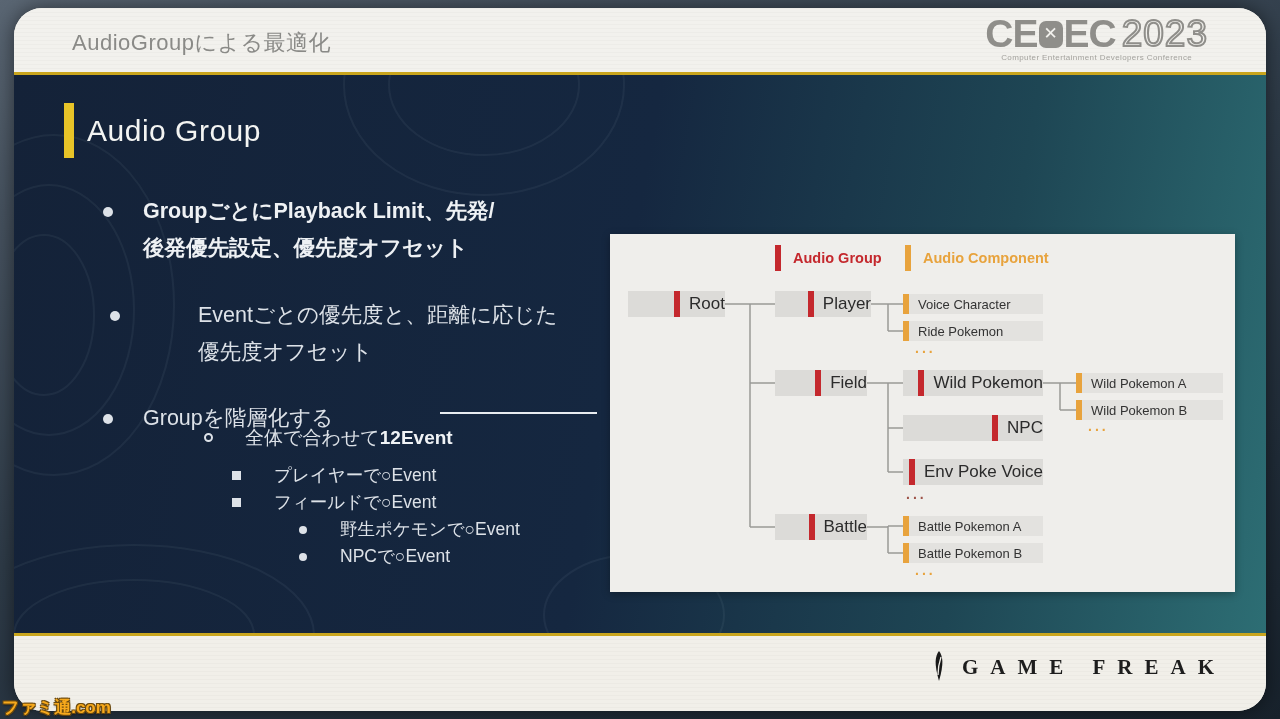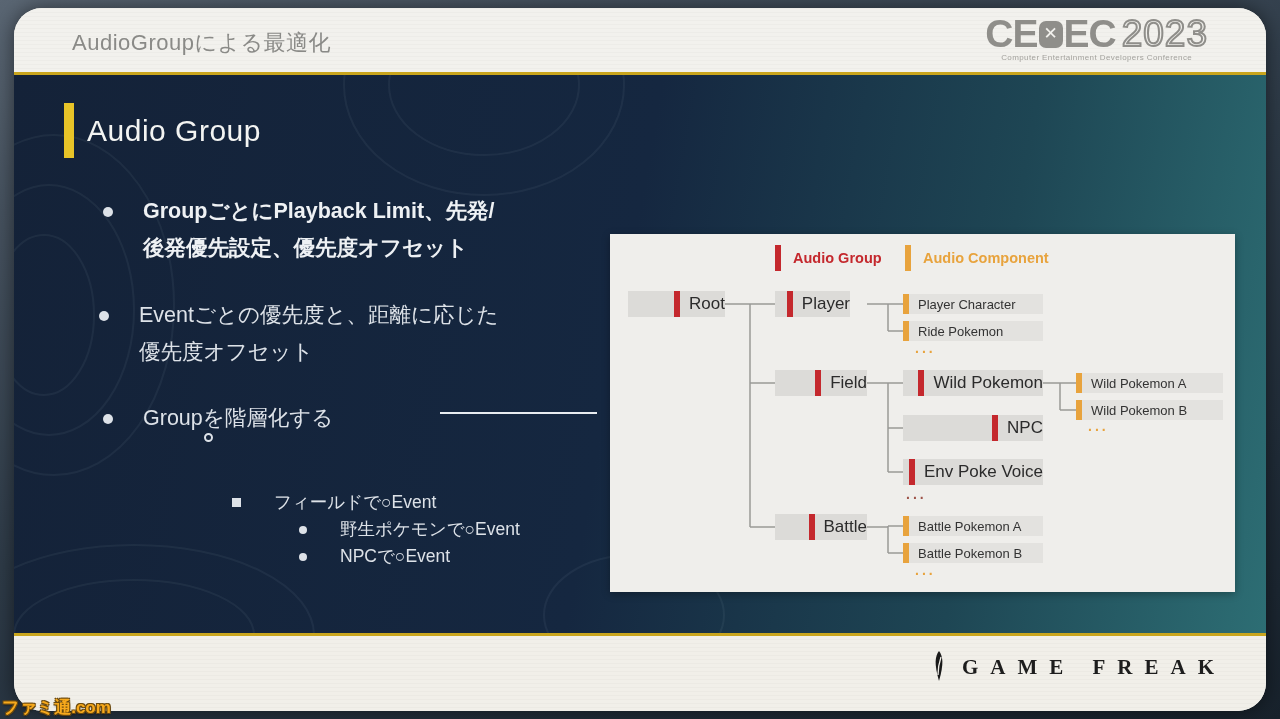--- a/index.html
+++ b/index.html
@@ -58,21 +58,21 @@
   .btext { color:#dde2e8; }
   .brow  { position:absolute; display:flex; }
   .dot-l1 { width:10px; height:10px; border-radius:50%; background:#dde2e8; flex:none; }
   .circ   { width:9px;  height:9px;  border-radius:50%; border:2px solid #dde2e8; background:transparent; flex:none; }
   .sq     { width:9px;  height:9px;  background:#dde2e8; flex:none; }
   .dot-s  { width:8px;  height:8px;  border-radius:50%; background:#dde2e8; flex:none; }
 
   .b1 { left:89px; top:118px; }
   .b1 .dot-l1 { margin-top:14px; }
   .b1 .btext { margin-left:30px; font-size:21.5px; font-weight:bold; line-height:37px; color:#eef1f4; }
-  .b2 { left:85px; top:222px; }
+  .b2 { left:96px; top:222px;gap:48px; }
   .b2 .dot-l1 { margin-top:14px; }
   .b2 .btext { margin-left:30px; font-size:21.5px; line-height:37px; }
   .b3 { left:89px; top:325px; }
   .b3 .dot-l1 { margin-top:14px; }
   .b3 .btext { margin-left:30px; font-size:21.5px; line-height:37px; }
   .b3-line { position:absolute; left:426px; top:337px; width:157px; height:2px; background:#e8ecf0; }
 
   .sub1 { left:190px; top:346px; }
   .sub1 .circ { margin-top:12px; }
   .sub1 .btext { margin-left:32px; font-size:19px; line-height:33px; }
@@ -106,21 +106,21 @@
   .node { position:absolute; display:flex; align-items:center; background:#dcdbd8; }
   .node .bar { width:6px; align-self:stretch; flex:none; }
   .node.group { height:26px;justify-content:flex-end; }
   .node.group .bar { background:#c4282d; }
   .node.group .lbl { margin-left:9px; font-size:17px; color:#2b2b2b; }
   .node.comp { height:20px; background:#e3e2df; }
   .node.comp .bar { background:#e8a33d; }
   .node.comp .lbl { margin-left:9px; font-size:13px; color:#333; }
 
   .n-root   { left:18px;  top:57px;  width:97px; }
-  .n-player { left:165px; top:57px;  width:75px;padding-left:20px; }
+  .n-player { left:165px; top:57px;  width:96px;padding-left:20px; }
   .n-field  { left:165px; top:136px; width:92px; }
   .n-battle { left:165px; top:280px; width:92px; }
   .n-wildpk { left:293px; top:136px; width:140px; }
   .n-npc    { left:293px; top:181px; width:140px; }
   .n-env    { left:293px; top:225px; width:140px; }
   .n-pc     { left:293px; top:60px;  width:140px; }
   .n-ride   { left:293px; top:87px;  width:140px; }
   .n-wpa    { left:466px; top:139px; width:147px; }
   .n-wpb    { left:466px; top:166px; width:147px; }
   .n-bpa    { left:293px; top:282px; width:140px; }
@@ -208,22 +208,27 @@
     </div>
 
     <div class="brow b3">
       <span class="dot-l1"></span>
       <div class="btext">Groupを階層化する</div>
     </div>
     <div class="b3-line"></div>
 
     <div class="brow sub1">
       <span class="circ"></span>
-    </div>
-
+      <div class="btext"><span>全体で合わせて</span><b>12Event</b></div>
+    </div>
+
+    <div class="brow sq1">
+      <span class="sq"></span>
+      <div class="btext">プレイヤーで○Event</div>
+    </div>
     <div class="brow sq2">
       <span class="sq"></span>
       <div class="btext">フィールドで○Event</div>
     </div>
 
     <div class="brow dt1">
       <span class="dot-s"></span>
       <div class="btext">野生ポケモンで○Event</div>
     </div>
     <div class="brow dt2">
@@ -276,21 +281,21 @@
         <span class="bar"></span>
         <span class="lbl">NPC</span>
       </div>
       <div class="node group n-env">
         <span class="bar"></span>
         <span class="lbl">Env Poke Voice</span>
       </div>
 
       <div class="node comp n-pc">
         <span class="bar"></span>
-        <span class="lbl">Player Character</span>
+        <span class="lbl">Voice Character</span>
       </div>
       <div class="node comp n-ride">
         <span class="bar"></span>
         <span class="lbl">Ride Pokemon</span>
       </div>
       <div class="node comp n-wpa">
         <span class="bar"></span>
         <span class="lbl">Wild Pokemon A</span>
       </div>
       <div class="node comp n-wpb">

